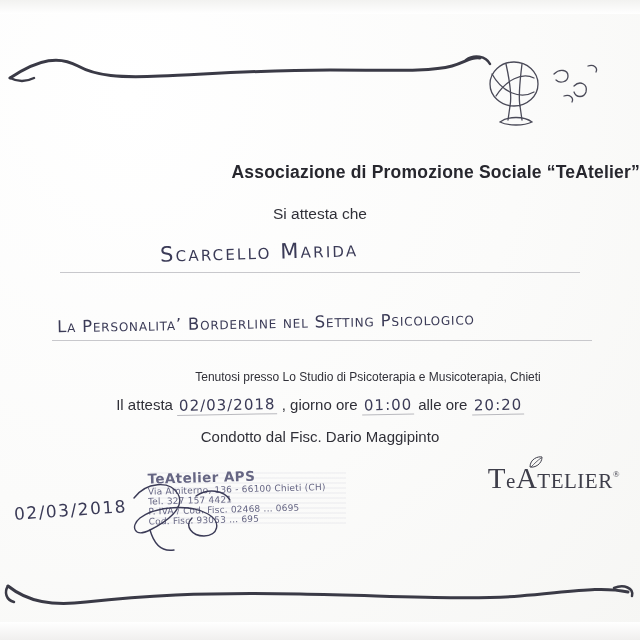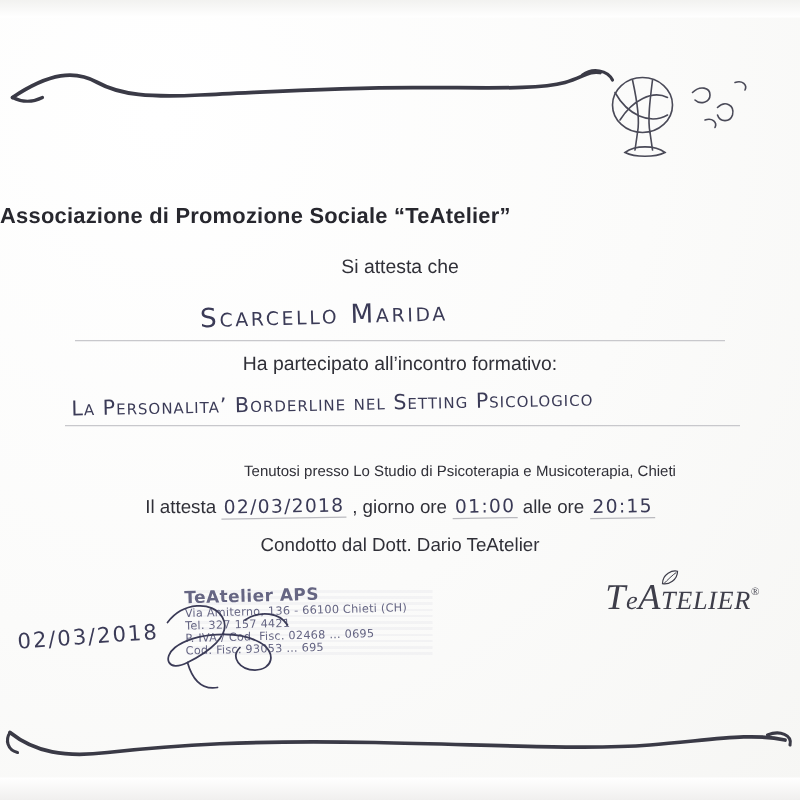--- a/index.html
+++ b/index.html
@@ -70,21 +70,21 @@
     top: 0;
     width: 640px;
     height: 640px;
   }
 
   .title {
     position: absolute;
     top: 162px;
     left: 0;
     width: 640px;
-    text-align: left;
+    text-align: right;
     font-family: "Liberation Sans", sans-serif;
     font-weight: bold;
     font-size: 17.5px;
     letter-spacing: 0.2px;
     color: #27272e;
   }
 
   .line {
     position: absolute;
     width: 640px;
@@ -208,28 +208,27 @@
   .signature {
     position: absolute;
     left: 100px;
     top: 478px;
     width: 180px;
     height: 90px;
   }
 
   .logo {
     position: absolute;
-    right: 32px;
+    right: 20px;
     top: 462px;
     font-family: "Liberation Serif", serif;
     font-size: 29px;
     color: #3e3e4a;
     letter-spacing: 0.5px;
     white-space: nowrap;
-    font-style: italic;
   }
   .logo .small {
     font-size: 21px;
   }
   .logo .tm {
     font-size: 9px;
     vertical-align: super;
   }
   .logo-leaf {
     position: absolute;
@@ -271,37 +270,36 @@
 
   <div class="content">
 
     <div class="title">Associazione di Promozione Sociale “TeAtelier”</div>
 
     <div class="line l-attesta">Si attesta che</div>
 
     <div class="hand-name">Scarcello Marida</div>
     <div class="rule-name"></div>
 
-    <div class="line l-partecipato">Ha partecipato all’incontro formativo:</div>
 
     <div class="hand-course">La Personalita’ Borderline nel Setting Psicologico</div>
     <div class="rule-course"></div>
 
     <div class="line l-tenutosi">Tenutosi presso Lo Studio di Psicoterapia e Musicoterapia, Chieti</div>
 
     <div class="l-giorno">
       <span>Il attesta</span>
       <span class="hand-inline">02/03/2018</span>
       <span>, giorno ore</span>
       <span class="hand-inline">01:00</span>
       <span>alle ore</span>
-      <span class="hand-inline">20:15</span>
+      <span class="hand-inline">20:20</span>
     </div>
 
-    <div class="line l-condotto">Condotto dal Dott. Dario TeAtelier</div>
+    <div class="line l-condotto">Condotto dal Fisc. Dario Maggipinto</div>
 
     <div class="hand-date-bl">02/03/2018</div>
 
     <div class="stamp">
       <div class="s1">TeAtelier APS</div>
       <div class="s2">Via Amiterno, 136 - 66100 Chieti (CH)</div>
       <div class="s3">Tel. 327 157 4421</div>
       <div class="s4">P. IVA / Cod. Fisc. 02468 ... 0695</div>
       <div class="s5">Cod. Fisc. 93053 ... 695</div>
     </div>

